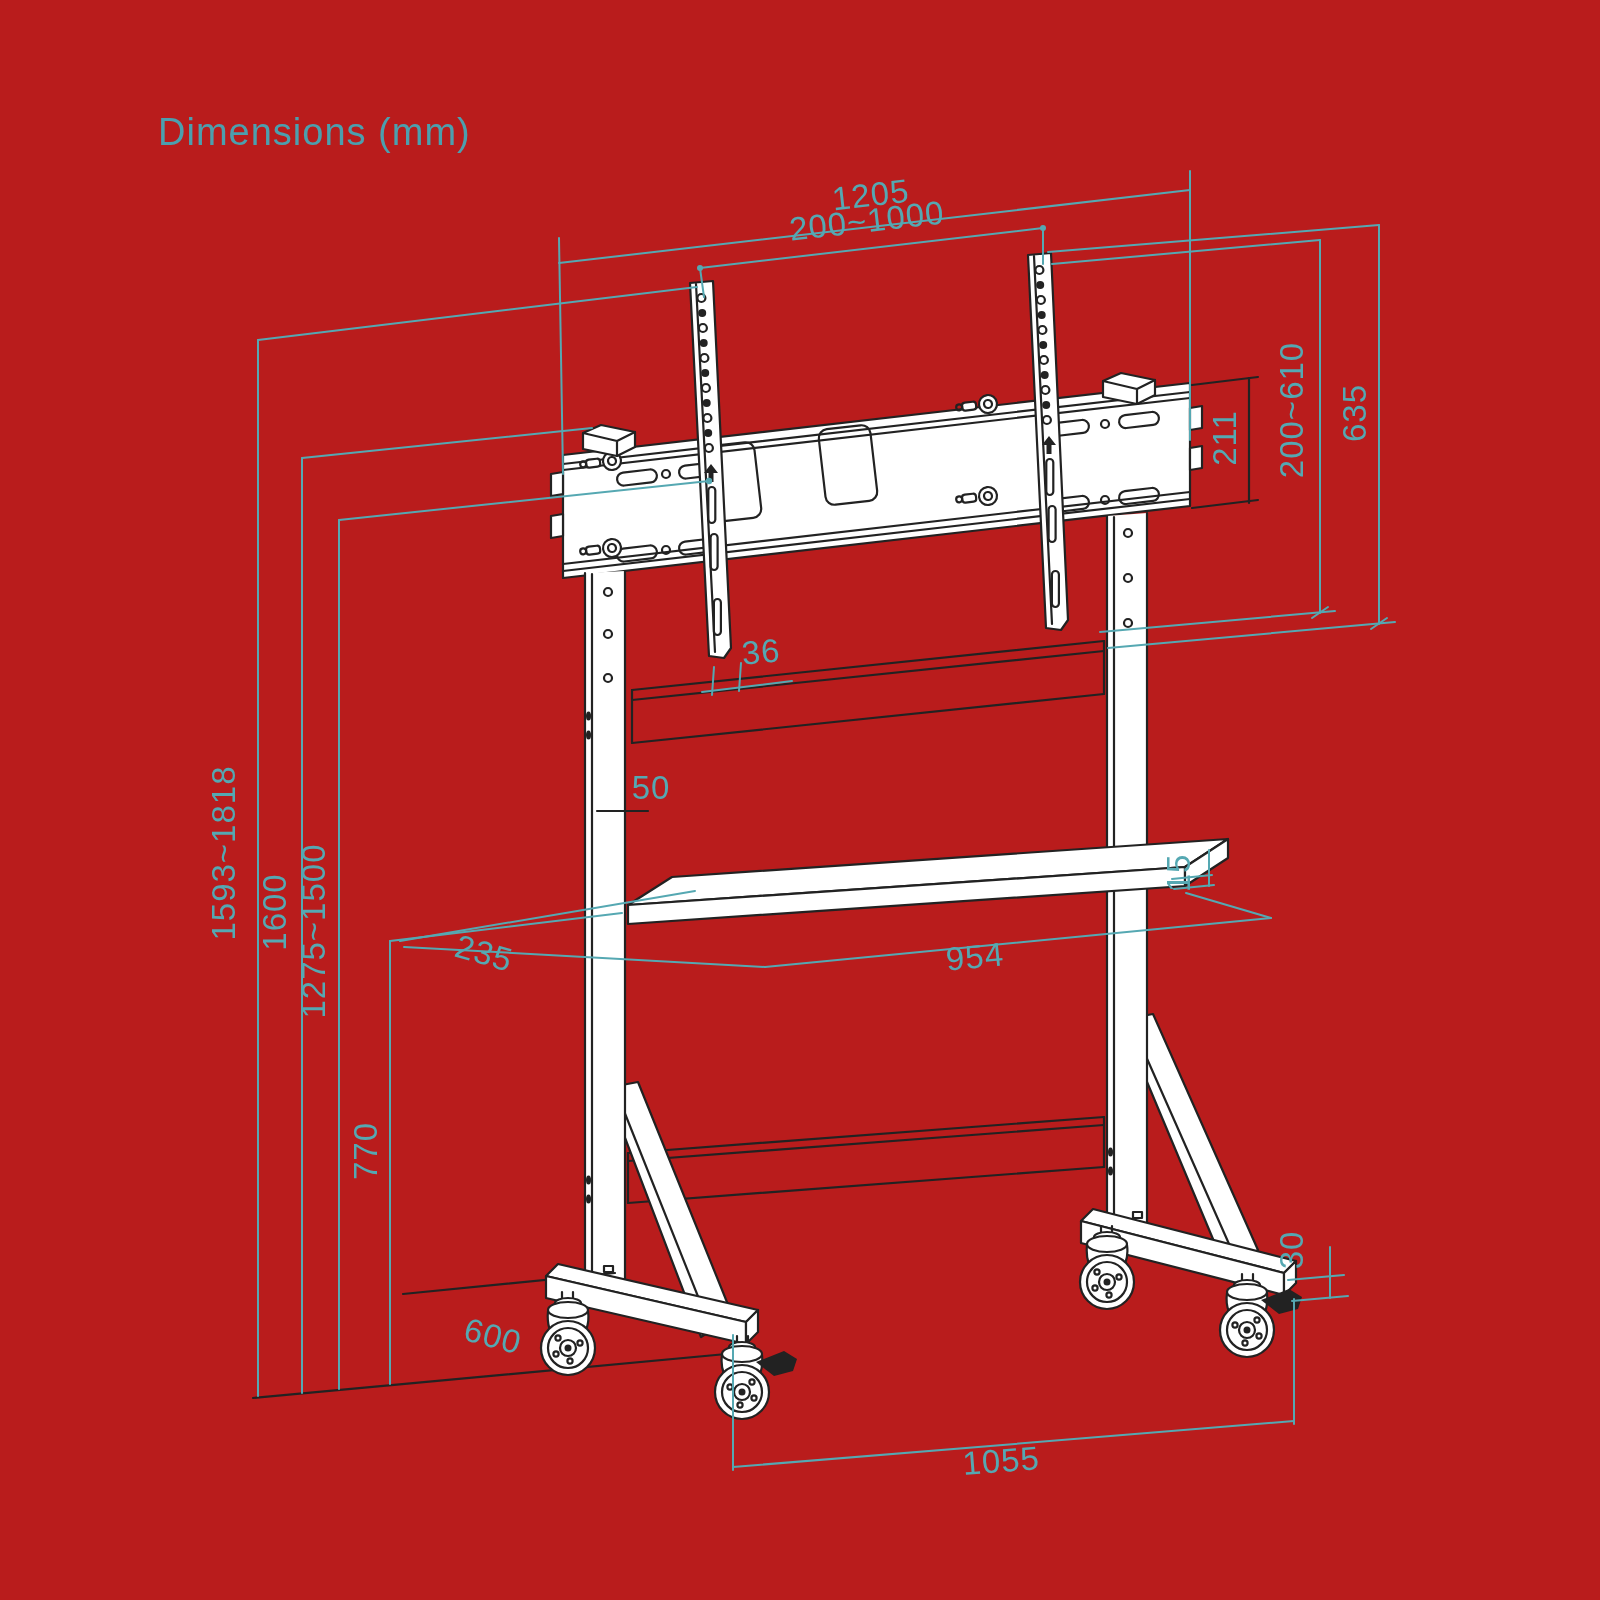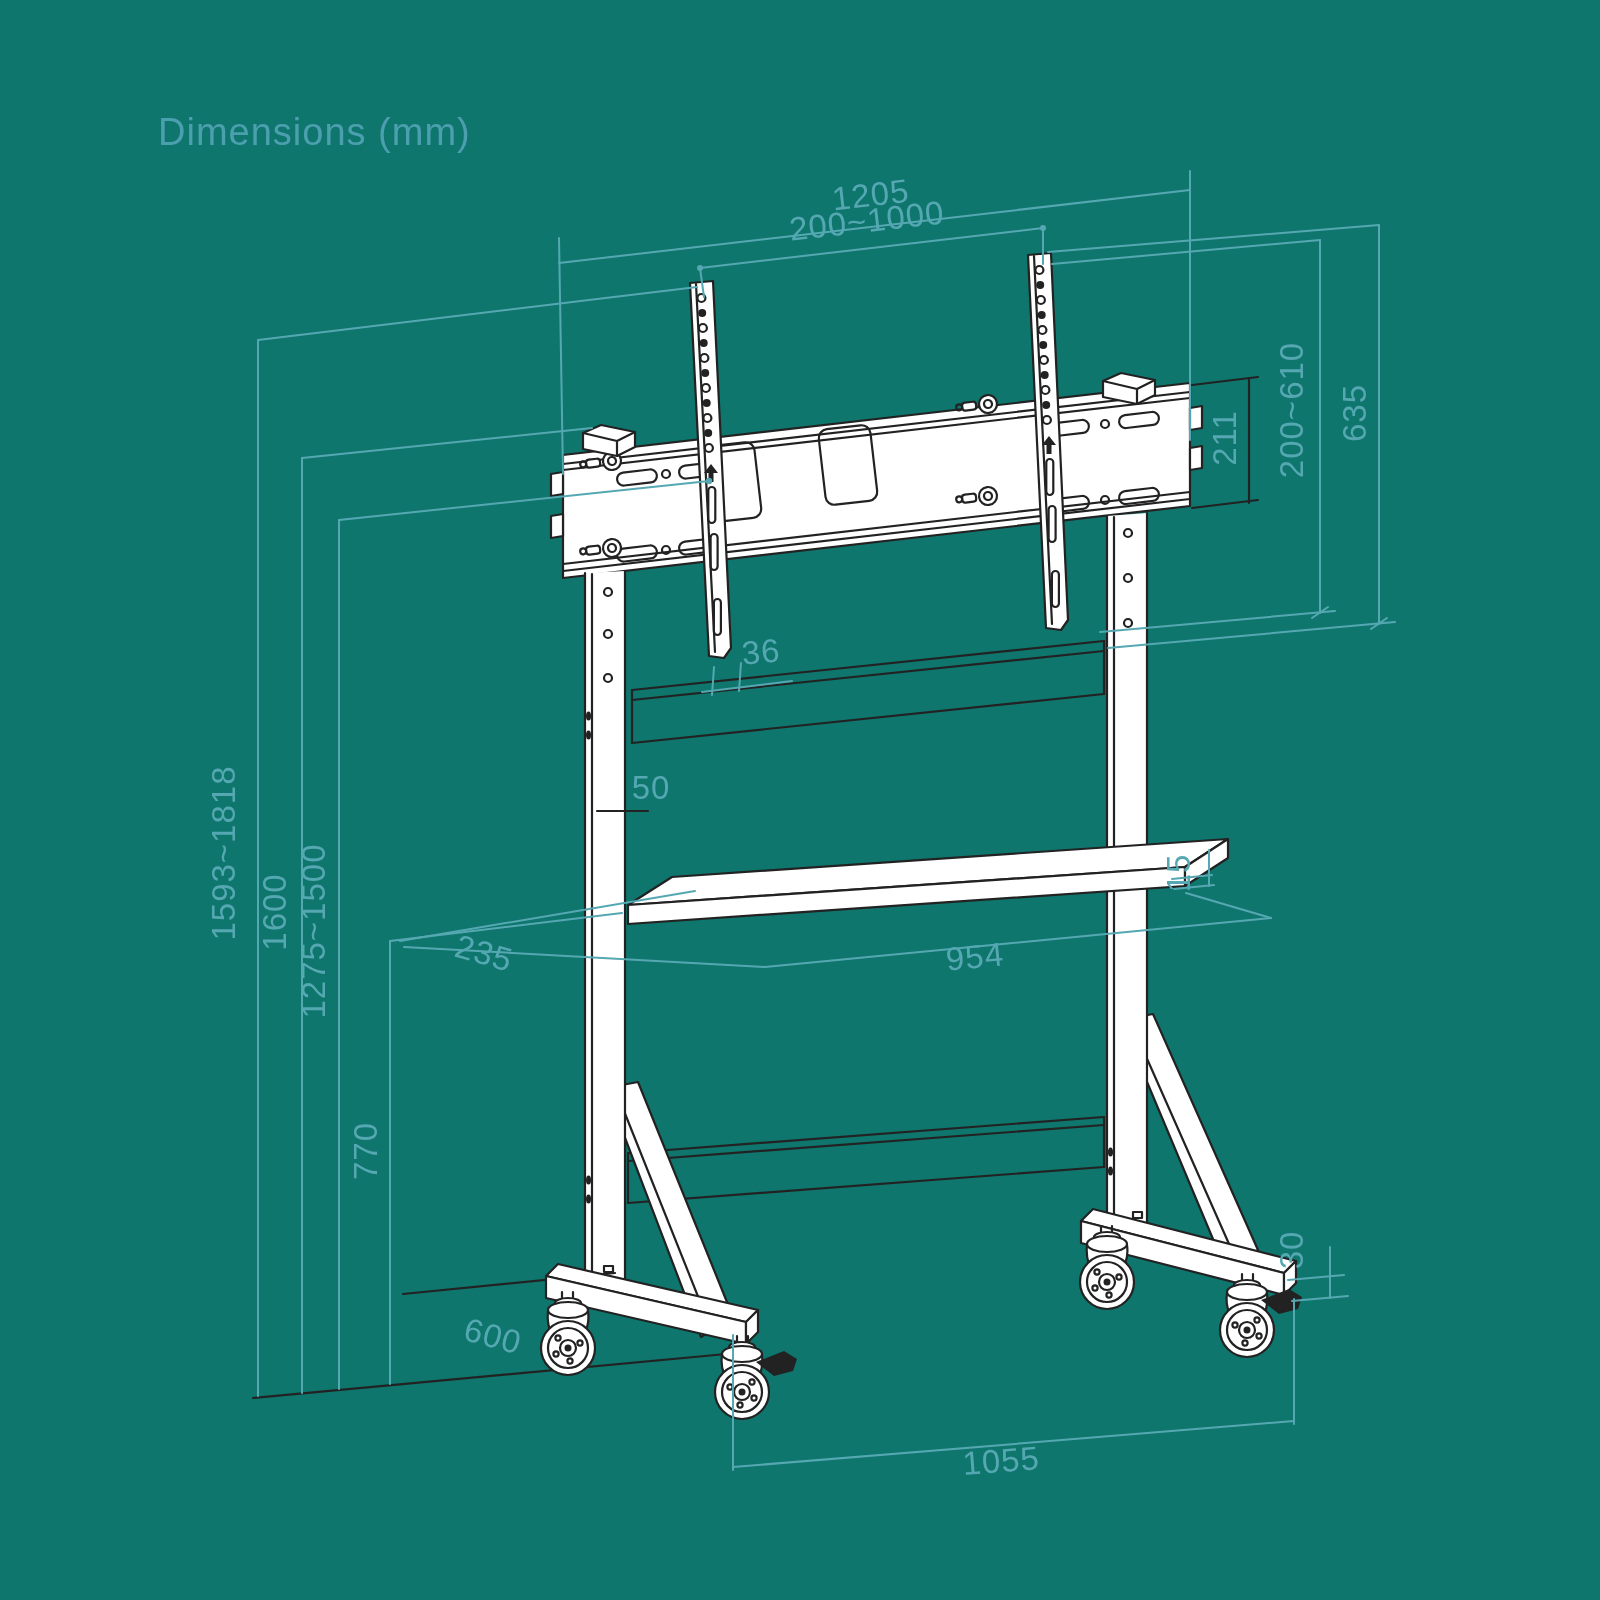--- a/index.html
+++ b/index.html
@@ -1,16 +1,16 @@
 <!DOCTYPE html>
 <html><head>
 <meta charset="utf-8">
 <style>
   html,body{margin:0;padding:0;background:#ffffff;}
-  .page{position:relative;width:1600px;height:1600px;background:#0f766e;overflow:hidden;
+  .page{position:relative;width:1600px;height:1600px;background:#b91c1c;overflow:hidden;
         font-family:"Liberation Sans", sans-serif;}
   svg{display:block}
   .blk{stroke:#222222;fill:none;stroke-width:2.2;stroke-linecap:round;stroke-linejoin:round;}
   .wf{fill:#ffffff;}
   .dk{fill:#222222;stroke:none;}
   .teal{stroke:#55a8b2;fill:none;stroke-width:2;stroke-linecap:round;}
   .tdot{fill:#55a8b2;stroke:none;}
   .dimtxt{fill:#55a8b2;stroke:none;font-size:33px;letter-spacing:1px;}
   .titletxt{fill:#4c9fae;stroke:none;font-size:38px;letter-spacing:1px;}
 </style>

